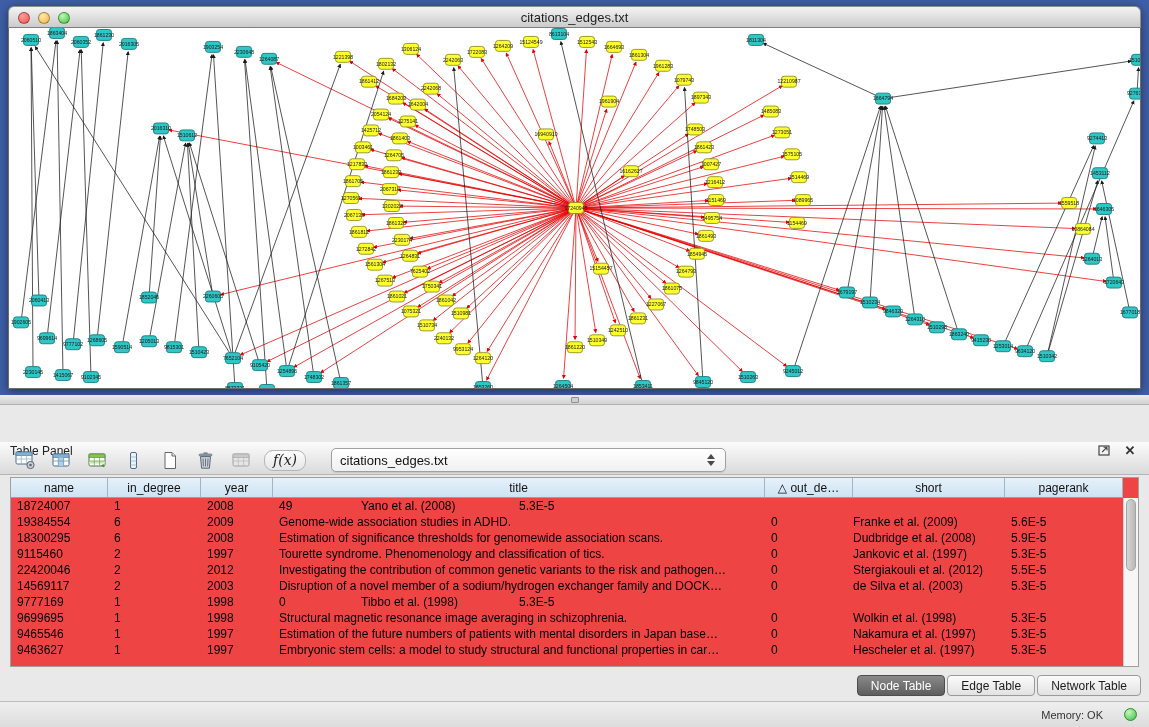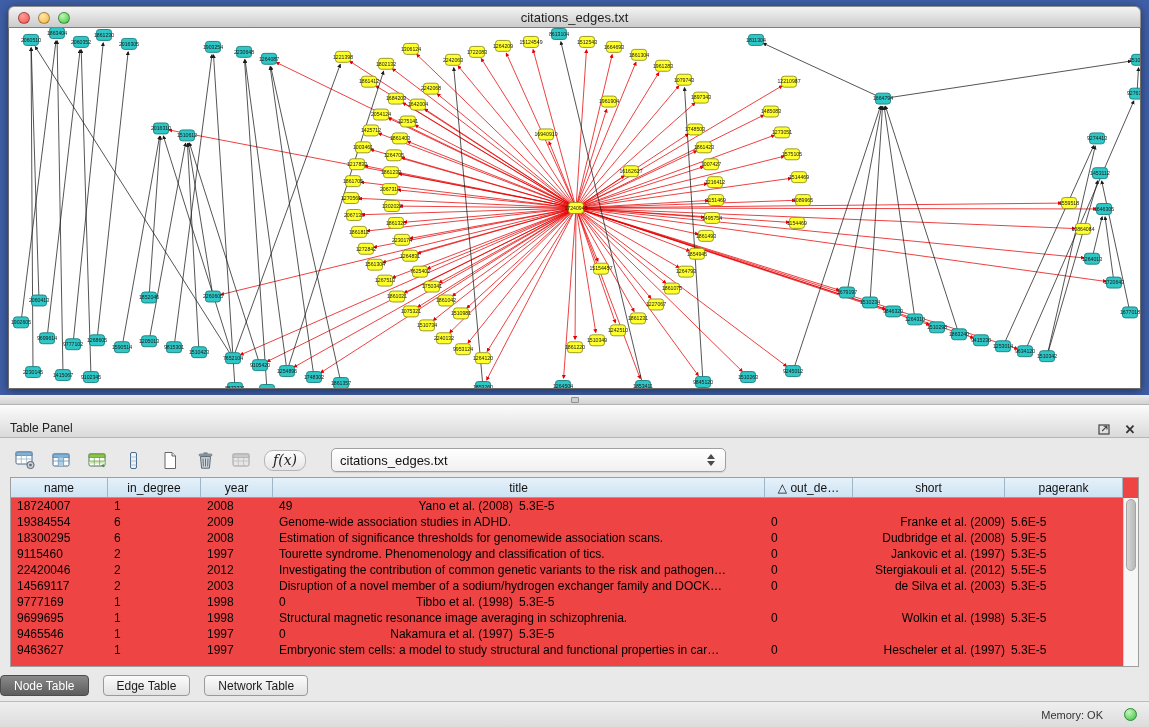--- a/index.html
+++ b/index.html
@@ -25,22 +25,22 @@
 
   
   .divider { position:absolute; top:395px; left:0; width:100%; height:10px;
     background:linear-gradient(#ececec,#d2d2d2); border-bottom:1px solid #b3b3b3; }
   .grip { position:absolute; left:50%; top:2px; width:8px; height:6px; transform:translateX(-50%);
     background:#cfcfcf; border:1px solid #8f8f8f; border-radius:1px; }
 
   
   .table-panel { position:absolute; top:405px; left:0; width:100%; height:296px; background:#e9e9e9; }
   .panel-titlebar { height:22px; background:linear-gradient(#fcfcfc,#dadada);
-    border-bottom:1px solid #b5b5b5; display:flex; align-items:flex-start; padding:16px 10px;
-    font-size:12px; color:#222; }
+    border-bottom:1px solid #b5b5b5; display:flex; align-items:flex-end; padding:16px 10px;
+    font-size:12px; color:#222;margin-top:37px; }
   .panel-titlebar .spacer { flex:1; }
   .pt-icon { width:18px; height:16px; display:flex; align-items:center; justify-content:center;
     margin-left:8px; color:#333; font-size:13px; font-weight:bold; cursor:default; }
 
   .toolbar { position:absolute; top:22px; left:0; right:0; height:62px;
     display:flex; align-items:center; padding:4px 12px 0; gap:9px; }
   .tb-btn { width:27px; height:25px; display:flex; align-items:center; justify-content:center; border-radius:4px; }
   .tb-btn svg { display:block; }
   .fx { font-family:"DejaVu Serif", serif; font-style:italic; font-size:14px; color:#222;
     background:linear-gradient(#fdfdfd,#e5e5e5); border:1px solid #b5b5b5; border-radius:9px;
@@ -55,29 +55,29 @@
 
   .table-wrap { position:absolute; top:72px; left:10px; right:10px; height:190px;
     background:#ef4444; border:1px solid #9f9f9f; }
   .thead { display:flex; height:20px; padding-right:15px; }
   .th { background:linear-gradient(#e6f1fa,#cde3f3); border-right:1px solid #9fb6c6;
     border-bottom:1px solid #8ba3b4; font-size:12px; color:#111; display:flex;
     align-items:center; justify-content:center; overflow:hidden; white-space:nowrap; }
   .tbody { position:absolute; top:20px; left:0; right:15px; bottom:0; overflow:hidden; }
   .tr { display:flex; height:16px; }
   .td { font-size:12px; color:#000; padding:1px 0 0 6px; white-space:nowrap; overflow:hidden; }
-  .td.c5 { text-align:right; padding-left:0; }
+  .td.c5 { text-align:left; padding-left:0; }
   .c0{width:97px;} .c1{width:93px;} .c2{width:72px;} .c3{width:492px;}
   .c4{width:88px;} .c5{width:152px;} .c6{flex:1;}
   .vscroll { position:absolute; top:20px; right:0; bottom:0; width:15px;
     background:#f6f6f6; border-left:1px solid #cfcfcf; }
   .vthumb { margin:1px 2px; height:72px; background:linear-gradient(90deg,#d6d6d6,#b9b9b9);
     border:1px solid #a5a5a5; border-radius:7px; }
 
-  .tabs { position:absolute; top:270px; left:0; right:18px; display:flex; justify-content:flex-start; gap:14px; }
+  .tabs { position:absolute; top:270px; left:0; right:8px; display:flex; justify-content:flex-end; gap:2px; }
   .tab { height:21px; padding:0 13px; display:flex; align-items:center; font-size:12px;
     color:#1c1c1c; background:linear-gradient(#fbfbfb,#e2e2e2); border:1px solid #9a9a9a;
     border-radius:4px; }
   .tab.active { background:linear-gradient(#8a8a8a,#5d5d5d); border-color:#4d4d4d; color:#fff; }
 
   
   .statusbar { position:absolute; top:701px; left:0; width:100%; height:26px;
     background:linear-gradient(#efefef,#dcdcdc); border-top:1px solid #bcbcbc;
     display:flex; align-items:center; justify-content:flex-end; gap:21px; padding:0 12px;
     font-size:11px; color:#333; }
@@ -951,20 +951,21 @@
           <div class="td c2">1998</div>
           <div class="td c3">Structural magnetic resonance image averaging in schizophrenia.</div>
           <div class="td c4">0</div>
           <div class="td c5">Wolkin et al. (1998)</div>
           <div class="td c6">5.3E-5</div>
         </div>
         <div class="tr">
           <div class="td c0">9465546</div>
           <div class="td c1">1</div>
           <div class="td c2">1997</div>
+          <div class="td c3">Estimation of the future numbers of patients with mental disorders in Japan base…</div>
           <div class="td c4">0</div>
           <div class="td c5">Nakamura et al. (1997)</div>
           <div class="td c6">5.3E-5</div>
         </div>
         <div class="tr">
           <div class="td c0">9463627</div>
           <div class="td c1">1</div>
           <div class="td c2">1997</div>
           <div class="td c3">Embryonic stem cells: a model to study structural and functional properties in car…</div>
           <div class="td c4">0</div>

